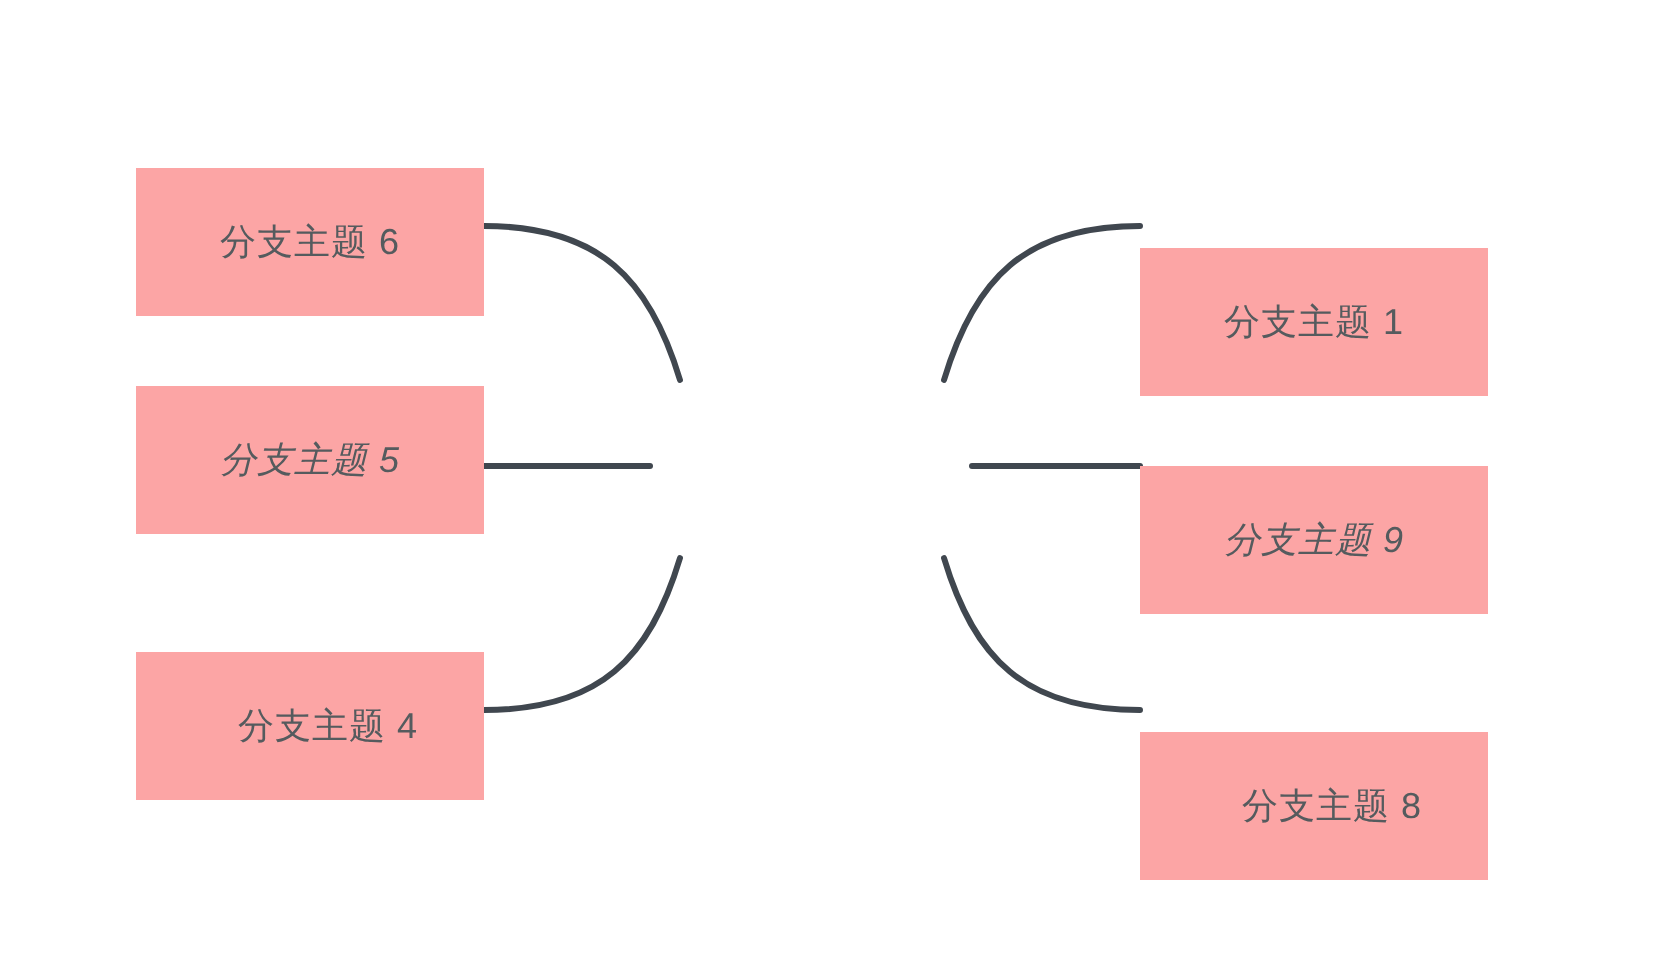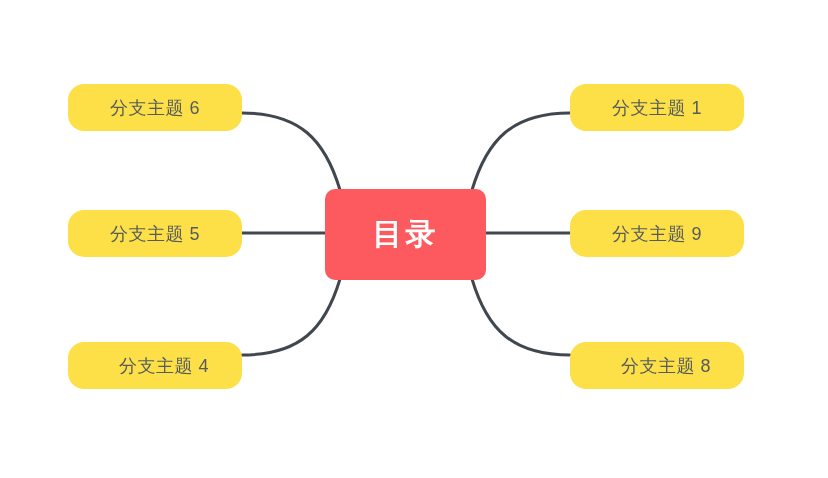--- a/index.html
+++ b/index.html
@@ -30,44 +30,44 @@
   }
   .node {
     position: absolute;
     display: flex;
     align-items: center;
     justify-content: center;
     box-sizing: border-box;
   }
   .branch {
     width: 174px;
-    height: 47px;
-    background: #fde047;
-    border-radius: 16px;
+    height: 74px;
+    background: #fca5a5;
+    border-radius: 0;
     color: #555B5E;
     font-size: 18px;
     letter-spacing: 0.5px;
   }
   .central {
     left: 325px;
     top: 189px;
     width: 161px;
     height: 91px;
     background: #FC5A5F;
     border-radius: 10px;
     color: #ffffff;
     font-size: 30px;
     font-weight: bold;
     letter-spacing: 3px;
   }
   .col-left  { left: 68px; }
-  .col-right { left: 570px; }
+  .col-right { left: 570px; margin-top: 40px; }
   .row-1 { top: 84px; }
-  .row-2 { top: 210px; }
-  .row-3 { top: 342px; padding-left: 18px; }
+  .row-2 { top: 193px; font-style: italic; }
+  .row-3 { top: 326px; padding-left: 18px; }
 </style>
 </head>
 <body>
 
 <div class="canvas">
 
   <svg class="edges" viewBox="0 0 828 478" xmlns="http://www.w3.org/2000/svg">
     <path d="M 472 190 C 487 140 512 113 570 113"></path>
     <path d="M 486 233 L 570 233"></path>
     <path d="M 472 279 C 487 329 512 355 570 355"></path>
@@ -93,17 +93,14 @@
   </div>
 
   <div class="node branch col-left row-2">
     <span>分支主题 5</span>
   </div>
 
   <div class="node branch col-left row-1">
     <span>分支主题 6</span>
   </div>
 
-  <div class="node central">
-    <span>目录</span>
-  </div>
 
 </div>
 
 </body></html>

